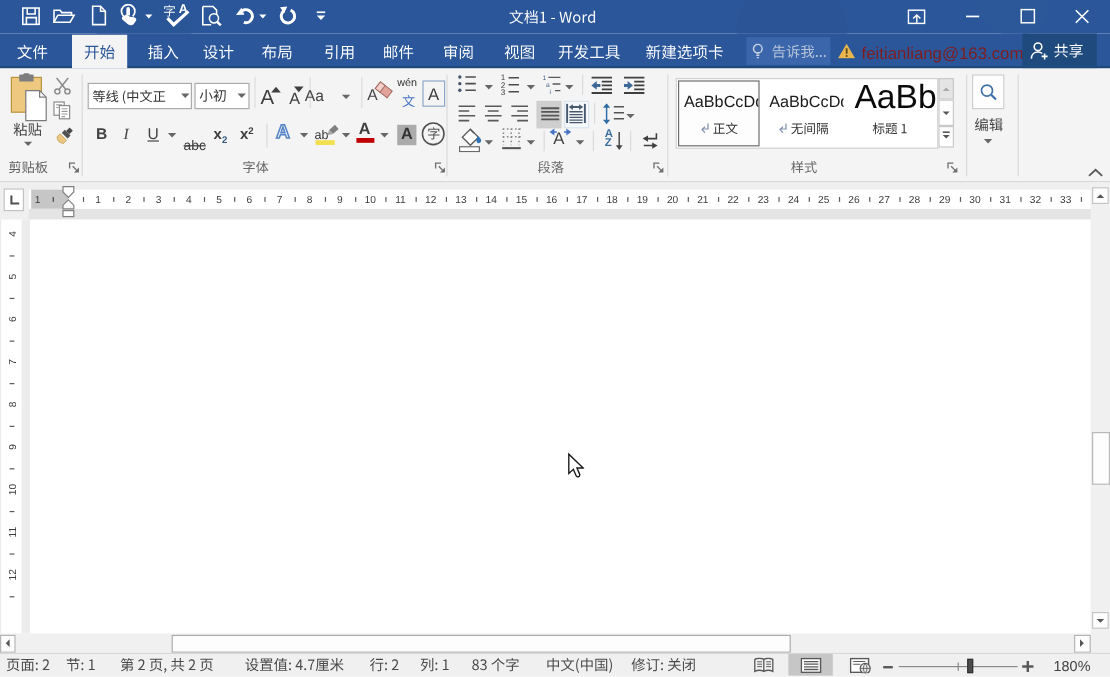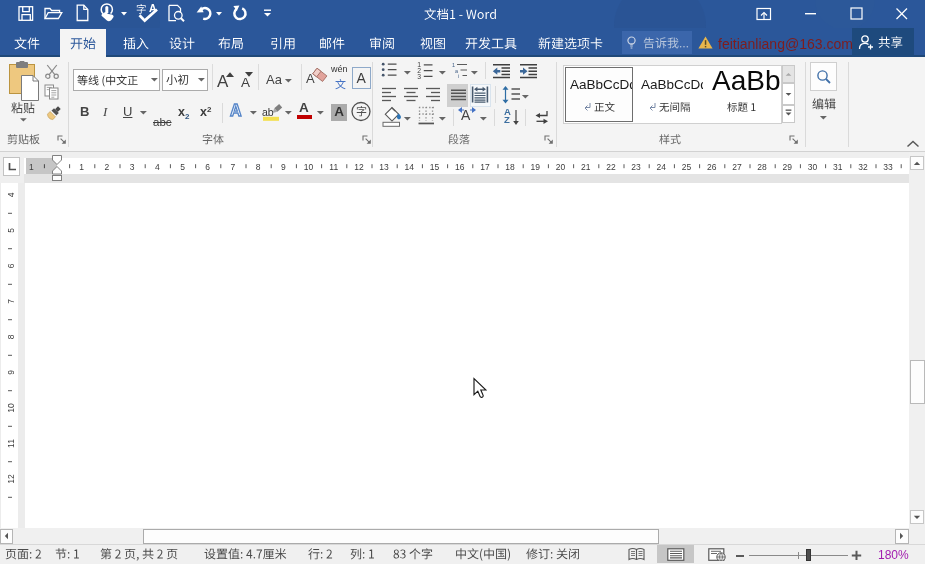--- a/index.html
+++ b/index.html
@@ -305,21 +305,21 @@
 <div style="position:absolute;left:258px;top:64px;width:1px;height:26px;background:#dcdcdc"></div>
 <div style="position:absolute;left:301px;top:64px;width:1px;height:26px;background:#dcdcdc"></div>
 <div class="a" style="left:217px;top:71.5px;font-size:17px;color:#404040">A</div>
 <svg style="position:absolute;left:225px;top:70.5px;" width="10" height="7" viewBox="0 0 10 7">
     <path d="M1 6 L5 1.2 9 6 z" fill="#404040"></path>
   </svg>
 <div class="a" style="left:241px;top:75px;font-size:13.5px;color:#404040">A</div>
 <svg style="position:absolute;left:244px;top:70.5px;" width="10" height="7" viewBox="0 0 10 7">
     <path d="M1 1 L5 5.8 9 1 z" fill="#404040"></path>
   </svg>
-<div class="a" style="left:266px;top:72px;font-size:13px;color:#444">Aa</div>
+<div class="a" style="left:254px;top:72px;font-size:13px;color:#444">Aa</div>
 <svg style="position:absolute;left:284px;top:78px;" width="9" height="6" viewBox="0 0 9 6">
     <path d="M0.9 0.9 L4.4 4.6 7.9 0.9 z" fill="#666"></path>
   </svg>
 <div class="a" style="left:306px;top:71px;font-size:13px;color:#444">A</div>
 <svg style="position:absolute;left:311px;top:66px;" width="18" height="18" viewBox="0 0 18 18">
     <g transform="rotate(38 9 9)">
       <rect x="2.5" y="5.5" width="12.5" height="7" fill="#e2a39b" stroke="#a06a60" stroke-width=".8"></rect>
       <rect x="2.5" y="5.5" width="5" height="7" fill="#f2cfc9" stroke="#a06a60" stroke-width=".8"></rect>
     </g>
   </svg>
@@ -880,12 +880,12 @@
     <circle cx="13" cy="9" r="4.2" fill="#e8e8e8" stroke="#595959"></circle>
     <path d="M9 9 h8 M13 5 a6 6 0 0 1 0 8 M13 5 a6 6 0 0 0 0 8" fill="none" stroke="#595959" stroke-width="0.7"></path>
   </svg>
 <div style="position:absolute;left:736px;top:554.5px;width:8px;height:2.5px;background:#595959"></div>
 <div style="position:absolute;left:749px;top:554.8px;width:99px;height:1px;background:#8a8a8a"></div>
 <div style="position:absolute;left:798px;top:551.5px;width:1px;height:7px;background:#8a8a8a"></div>
 <div class="a" style="left:806px;top:548.5px;width:5px;height:12px;background:#4d4d4d;border:1px solid #333"></div>
 <svg style="position:absolute;left:851px;top:550px;" width="11" height="11" viewBox="0 0 11 11">
     <path d="M5.5 0.8 V10 M0.8 5.4 H10.2" stroke="#595959" stroke-width="2"></path>
   </svg>
-<div class="a" style="left:878px;top:548px;font-size:12px;color:#a21caf">180%</div>
+<div class="a" style="left:878px;top:548px;font-size:12px;color:#404040">180%</div>
 </body></html>

